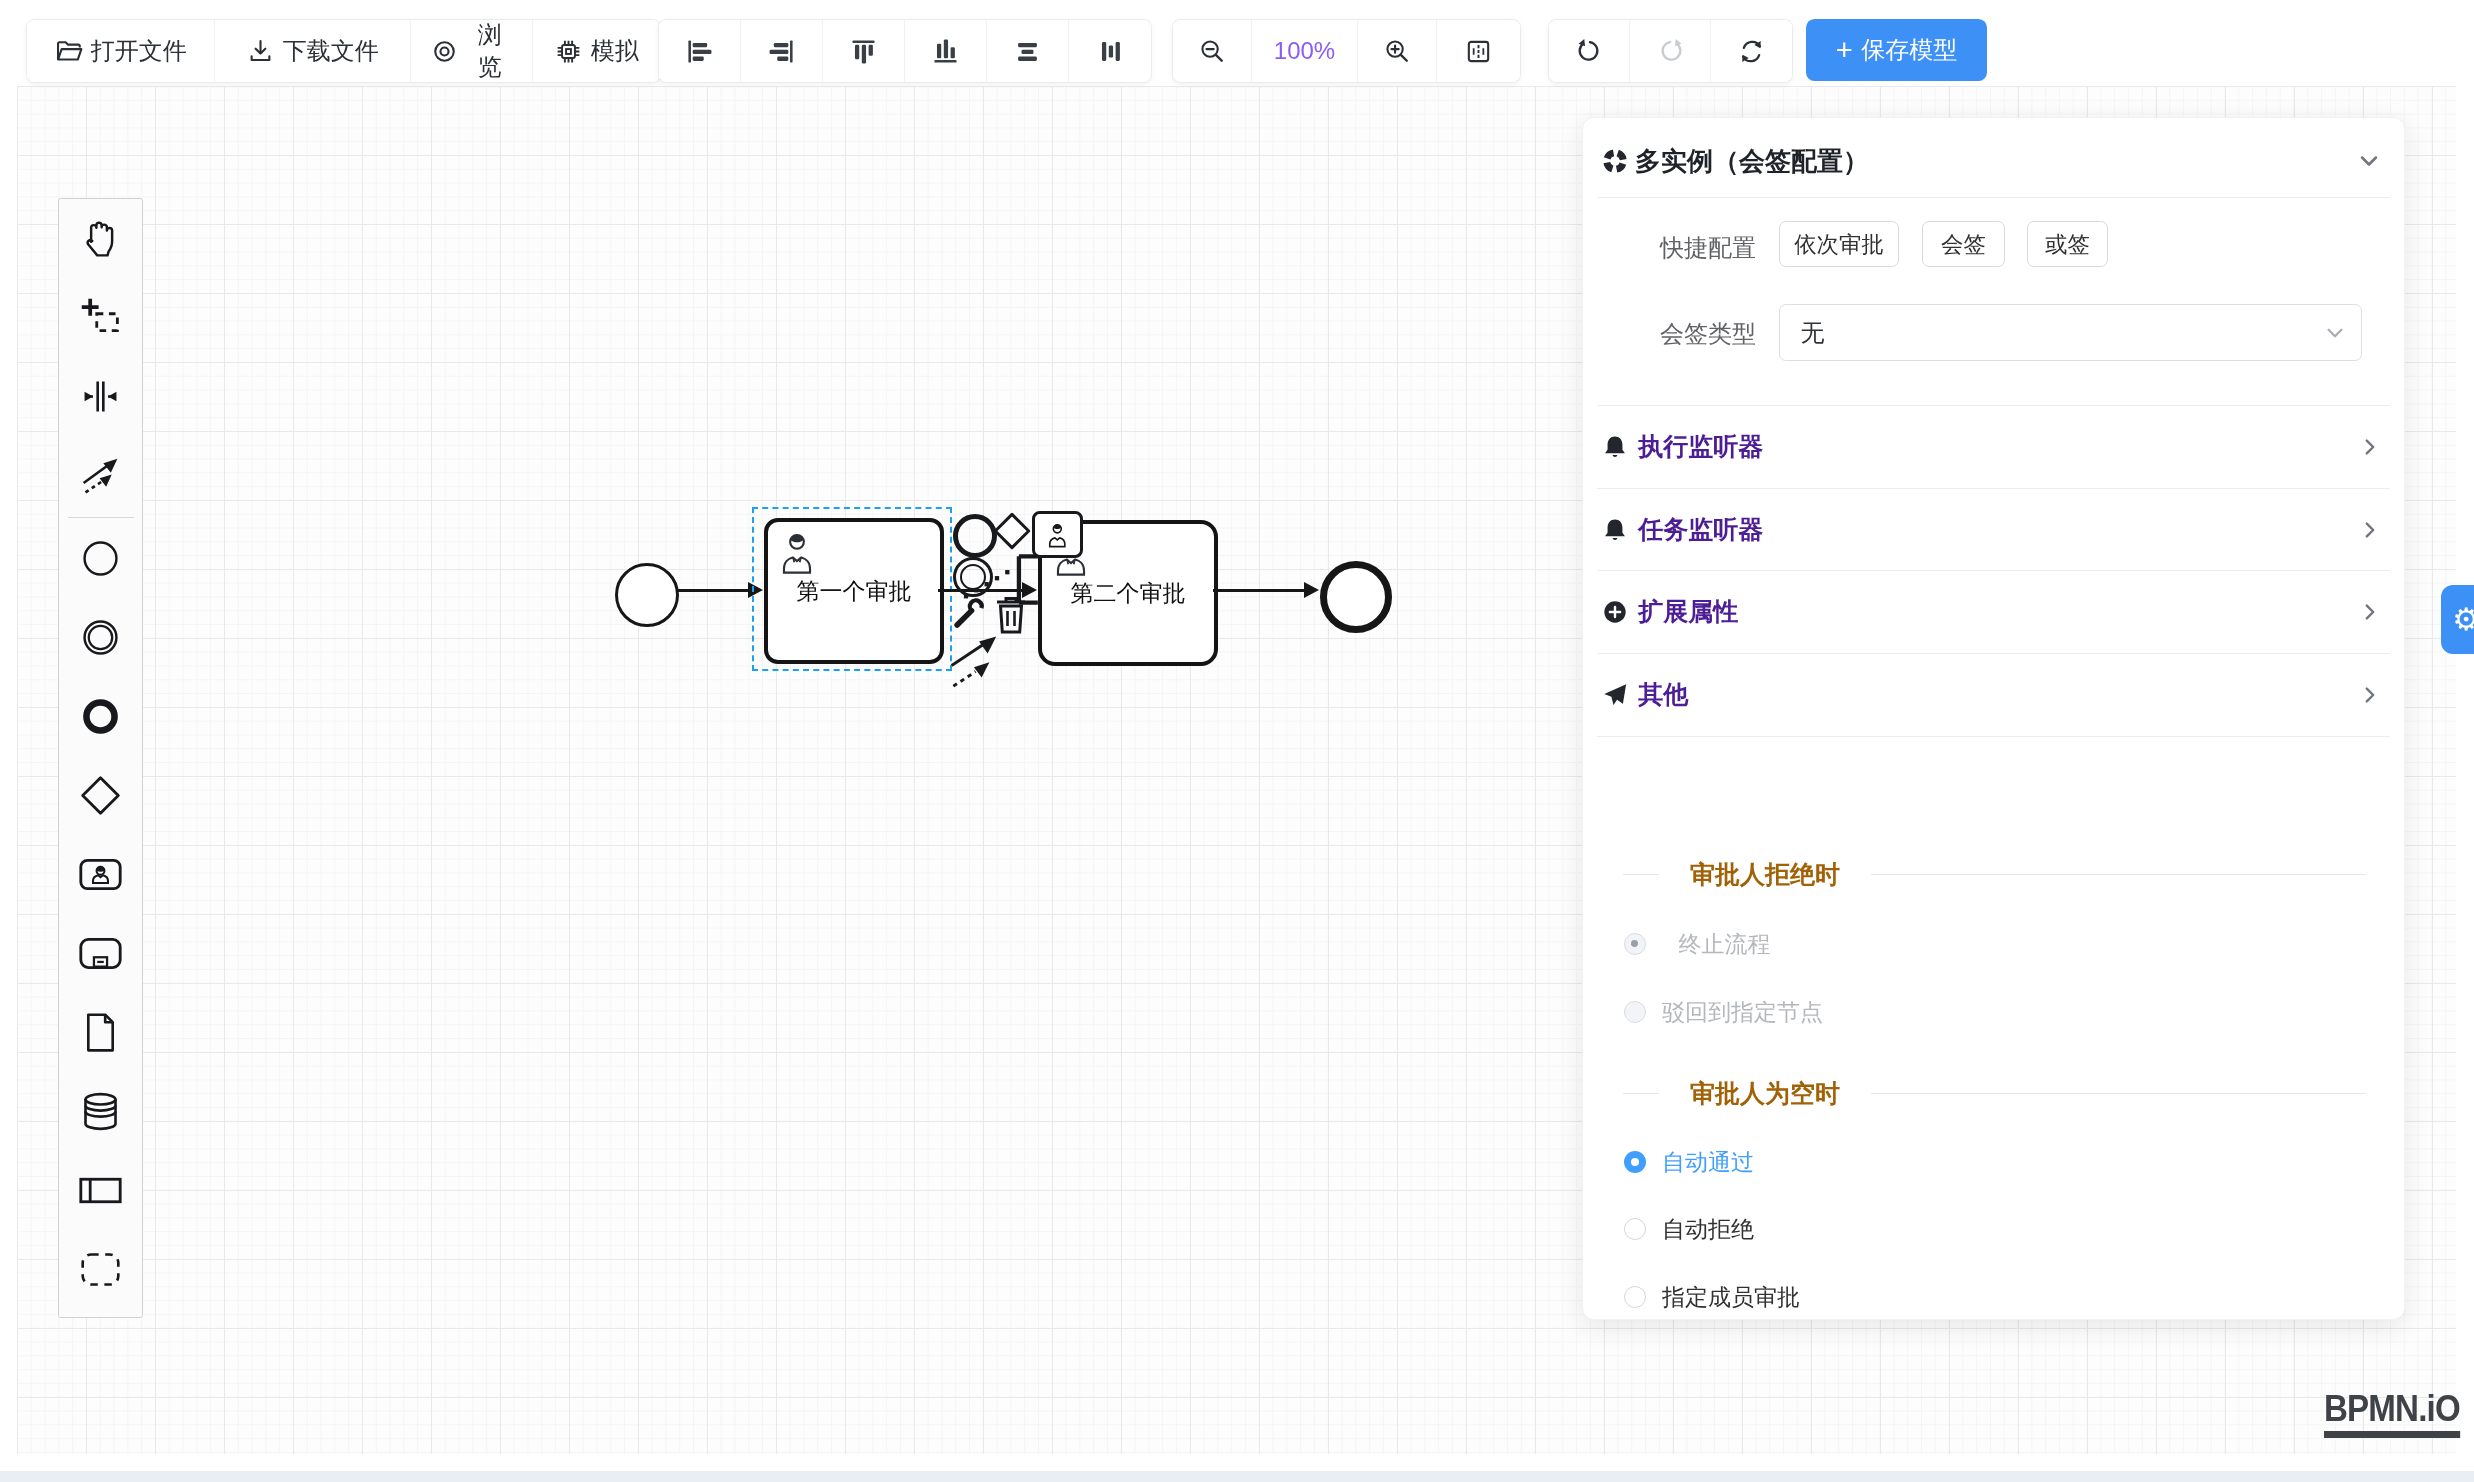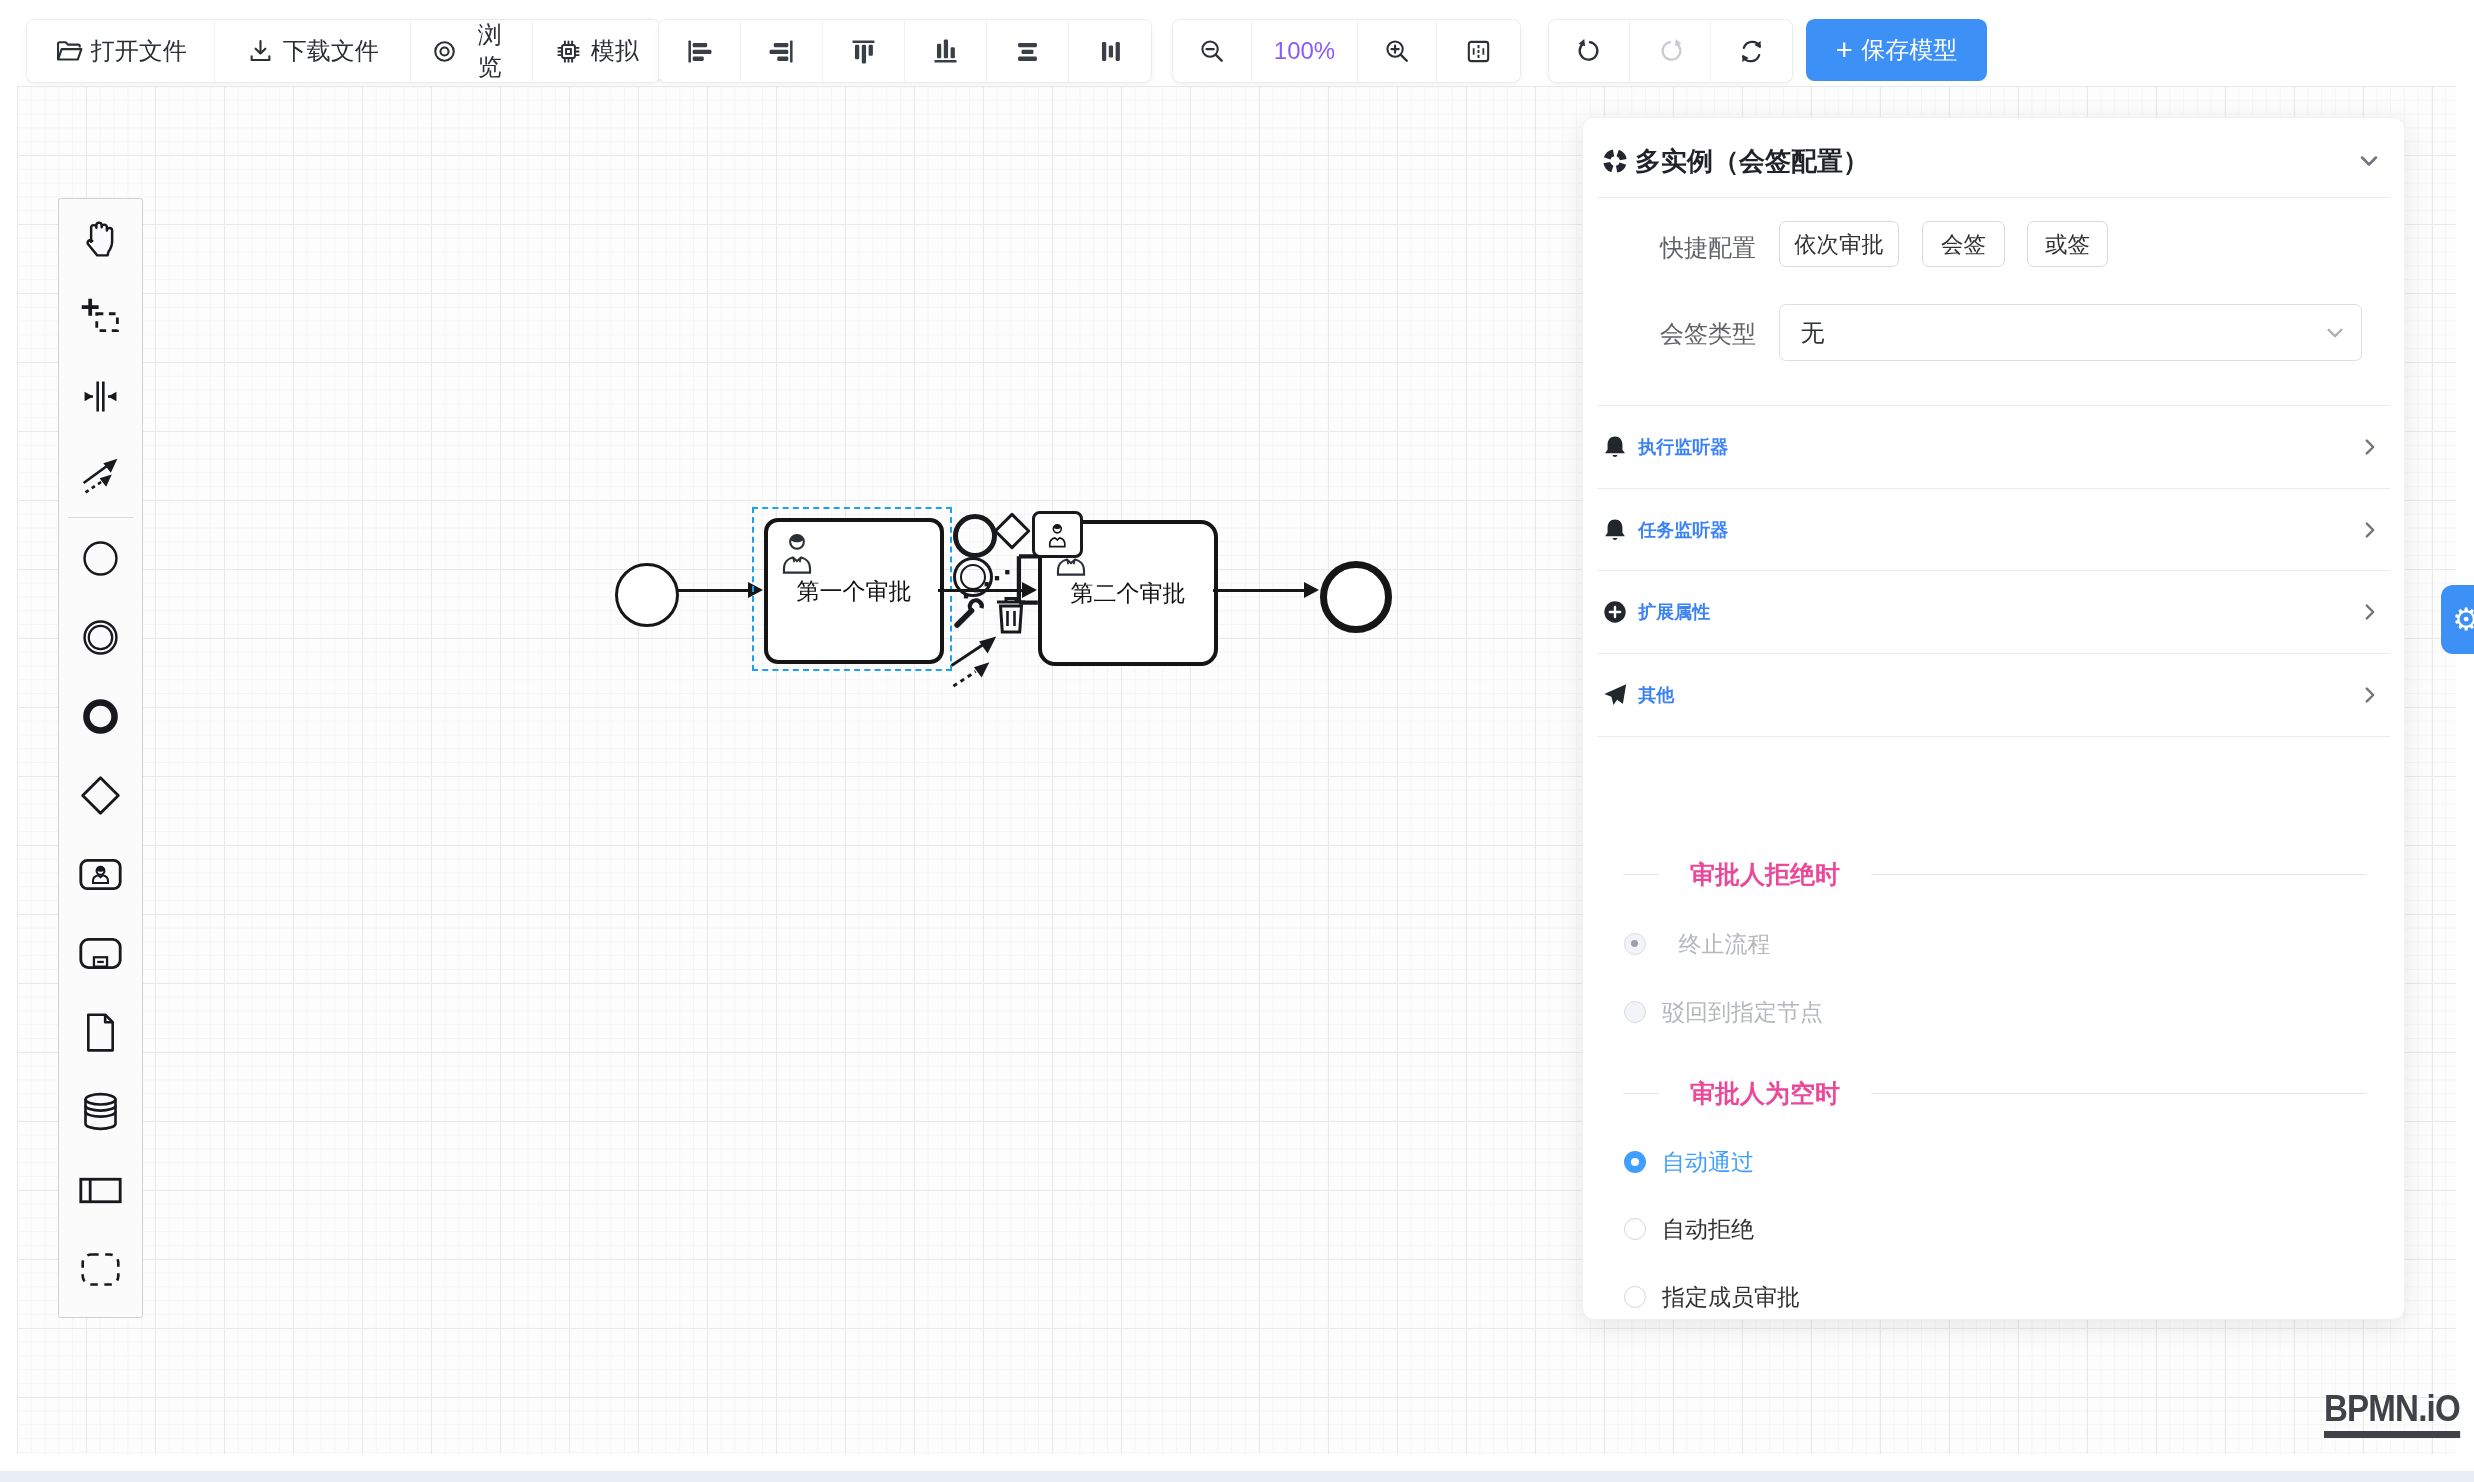--- a/index.html
+++ b/index.html
@@ -98,27 +98,27 @@
     position:absolute;top:103px;height:46px;background:#fff;border:1.7px solid #d6dae0;border-radius:6.9px;
     font-size:22.4px;color:#303133;font-family:inherit;cursor:pointer;display:flex;align-items:center;justify-content:center;
   }
   .select{
     position:absolute;left:196px;top:186px;width:581px;height:55px;border:1.7px solid #dcdfe6;border-radius:6.9px;
     display:flex;align-items:center;background:#fff;cursor:pointer;
   }
   .select .val{font-size:24px;color:#2f3237;padding-left:20.6px;}
   .select svg{margin-left:auto;margin-right:13.8px;}
   .sec-row{position:absolute;left:0;right:0;height:83px;display:flex;align-items:center;padding:0 22.4px 0 19px;box-sizing:border-box;cursor:pointer;}
-  .sec-row .lbl{font-size:18px;font-weight:600;color:#3b82f6;margin-left:10.3px;}
+  .sec-row .lbl{font-size:25px;font-weight:600;color:#4c1d95;margin-left:10.3px;}
   .sec-row svg.chev{margin-left:auto;}
   .gdiv{position:absolute;left:40px;right:38px;height:26px;display:flex;align-items:center;}
   .gdiv .ln{height:0;border-top:1.7px solid #e4e7eb;}
   .gdiv .ln.short{width:36px;}
   .gdiv .ln.long{flex:1;}
-  .gdiv .ttl{font-size:25px;font-weight:700;color:#ec4899;margin:0 31px;}
+  .gdiv .ttl{font-size:25px;font-weight:700;color:#a16207;margin:0 31px;}
   .radio-row{position:absolute;left:41px;height:38px;display:flex;align-items:center;gap:15.5px;cursor:pointer;}
   .rdot{width:22.4px;height:22.4px;border-radius:50%;box-sizing:border-box;position:relative;flex:0 0 auto;}
   .rdot.off{background:#fff;border:1.7px solid #d3d7dd;}
   .rdot.on-blue{background:var(--link);}
   .rdot.on-blue::after{content:"";position:absolute;left:6.9px;top:6.9px;width:8.6px;height:8.6px;border-radius:50%;background:#fff;}
   .rdot.dis{background:#f2f4f8;border:1.7px solid #d8dce3;}
   .rdot.dis.sel::after{content:"";position:absolute;left:6px;top:6px;width:6.9px;height:6.9px;border-radius:50%;background:#9aa0a8;}
   .rlabel{font-size:23px;color:#303133;}
   .rlabel.blue{color:var(--link);}
   .rlabel.dim{color:#b4b7bc;}

